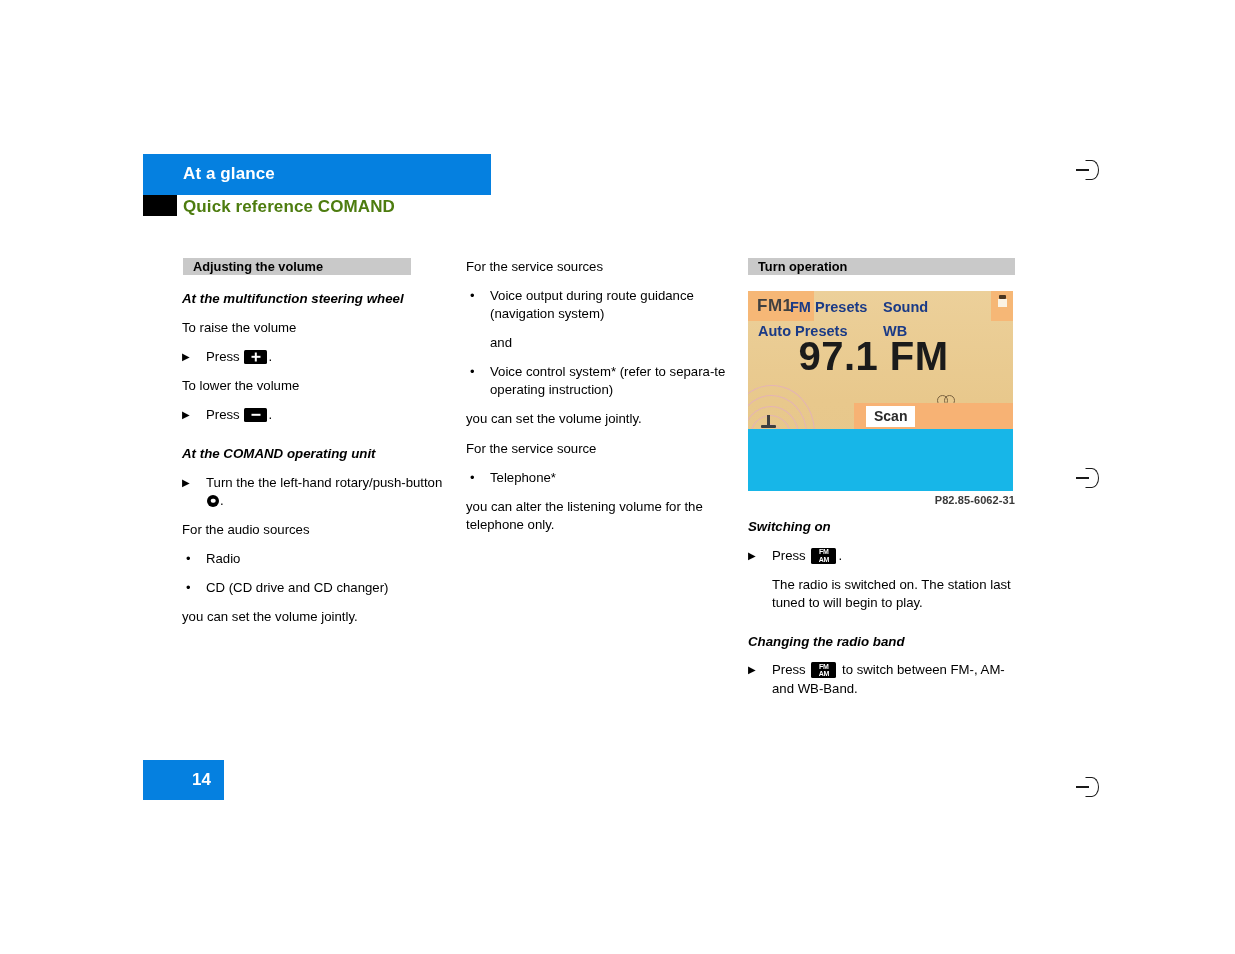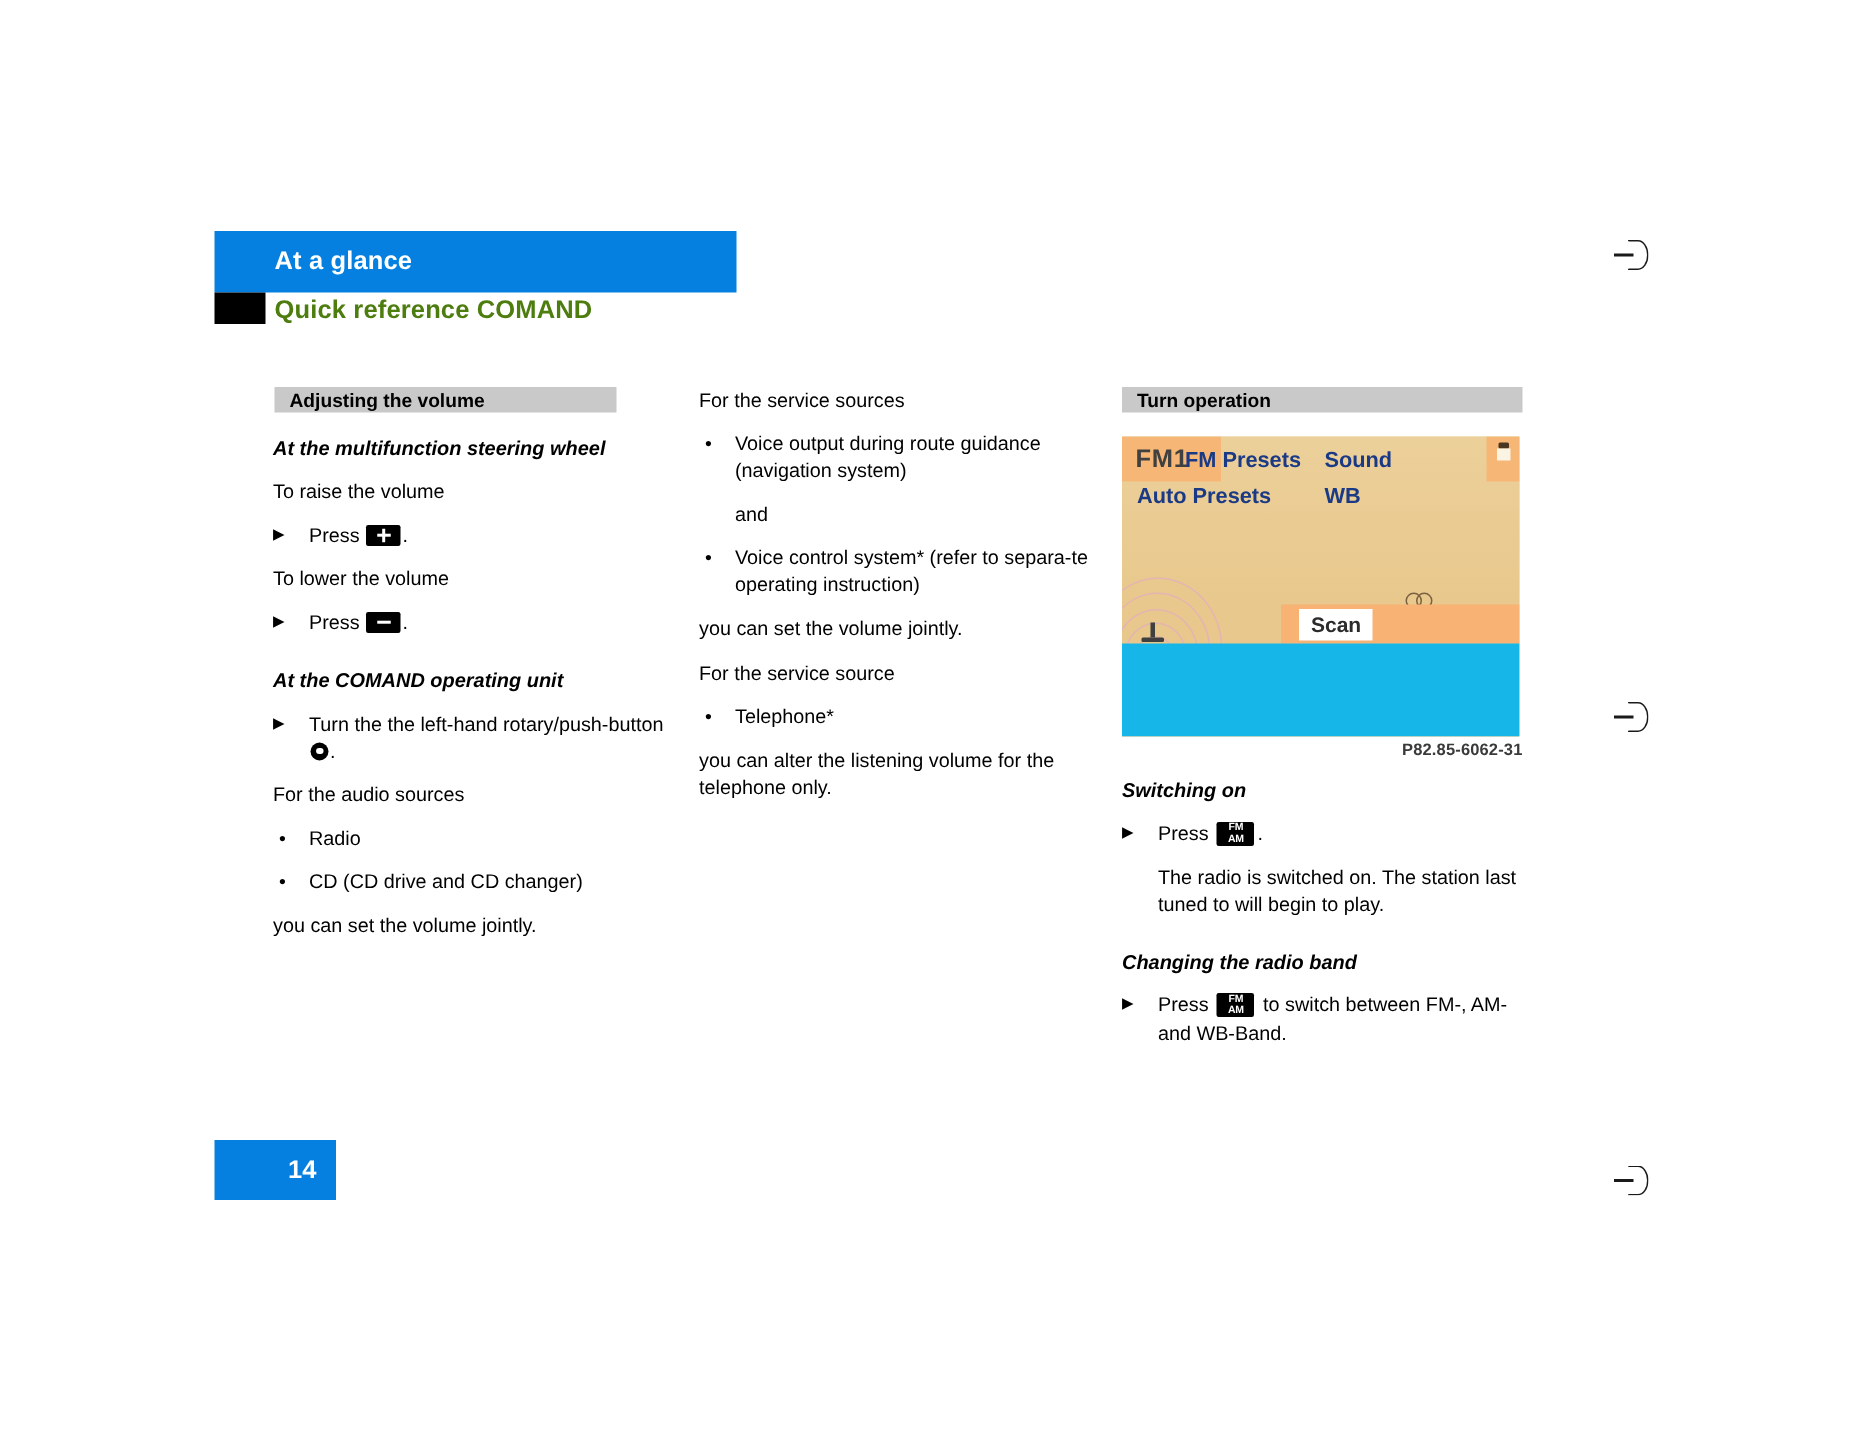--- a/index.html
+++ b/index.html
@@ -506,20 +506,21 @@
 
       <div id="radio-fm1-tab"></div>
       <div id="radio-fm1-label">FM1</div>
 
       <div id="radio-corner-tab"></div>
       <div id="radio-corner-glyph">
         <i class="cap"></i>
           <i class="body"></i>
       </div>
 
+      <div id="radio-frequency">97.1 FM</div>
 
       <div id="radio-stereo-icon">
         <i class="c c1"></i>
           <i class="c c2"></i>
       </div>
 
       <div id="radio-tower">
         <i class="wave w5"></i>
           <i class="wave w4"></i>
           <i class="wave w3"></i>

